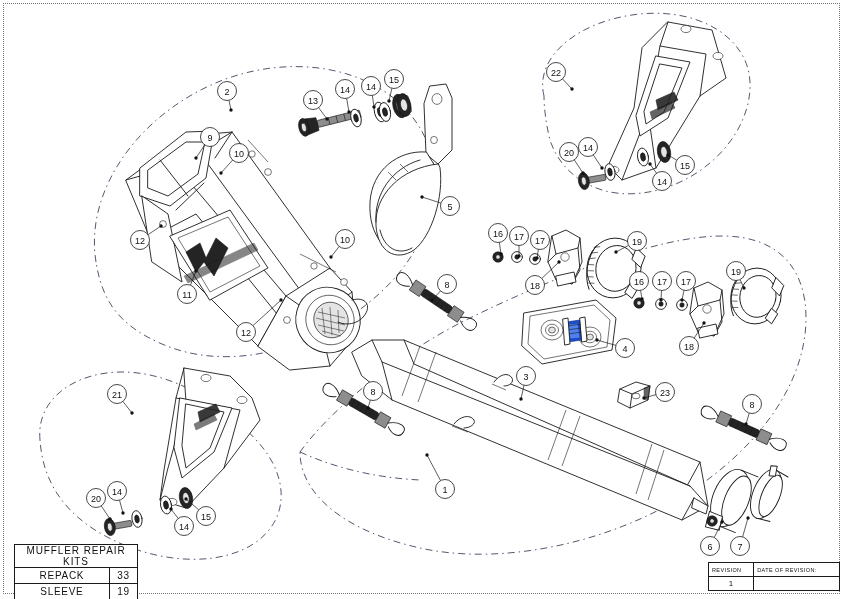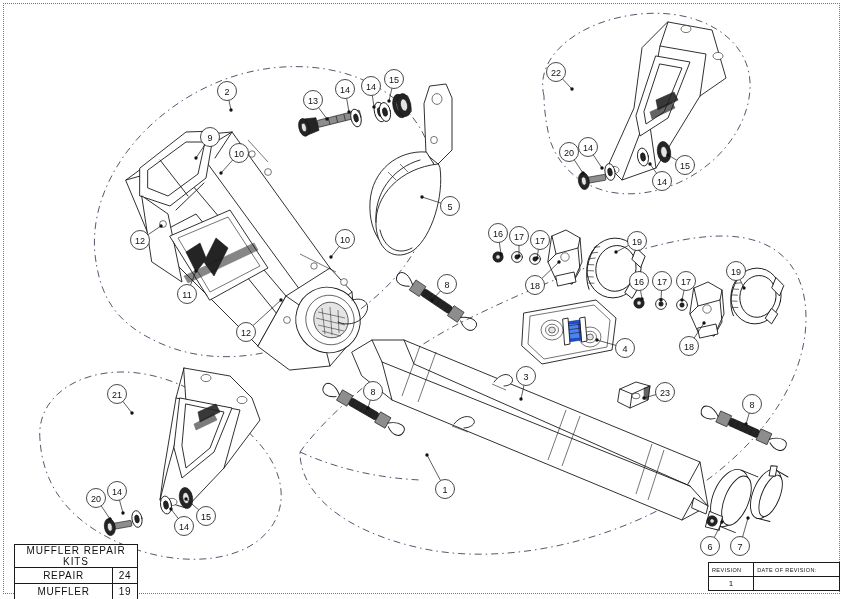--- a/index.html
+++ b/index.html
@@ -639,25 +639,25 @@
       </g>
 
   </svg>
 
   <table class="tbl" id="kits">
     <tbody>
       <tr>
         <td class="hd" colspan="2">MUFFLER REPAIR KITS</td>
       </tr>
       <tr>
-        <td>REPAIR</td>
-        <td>24</td>
+        <td>REPACK</td>
+        <td>33</td>
       </tr>
       <tr>
-        <td>MUFFLER</td>
+        <td>SLEEVE</td>
         <td>19</td>
       </tr>
     </tbody>
   </table>
 
   <table class="tbl" id="rev">
     <tbody>
       <tr>
         <td class="lbl">REVISION</td>
         <td class="lbl">DATE OF REVISION:</td>

